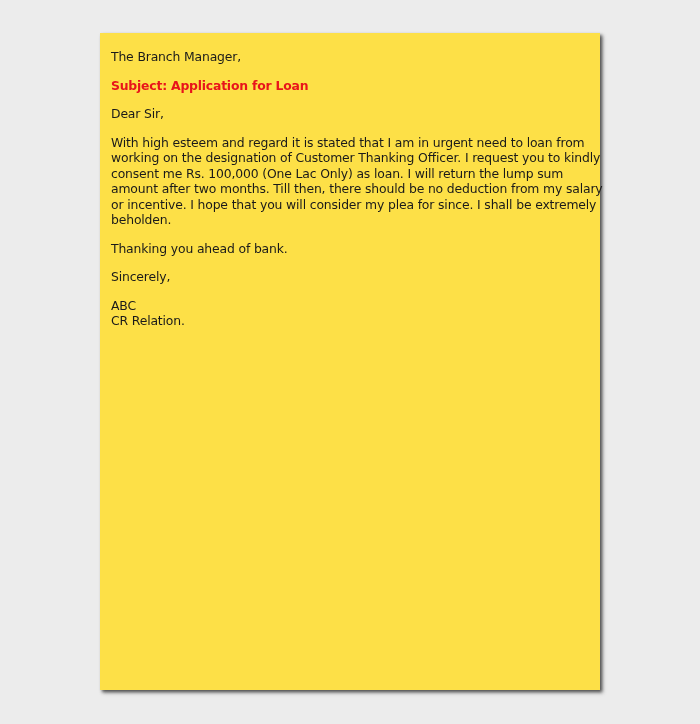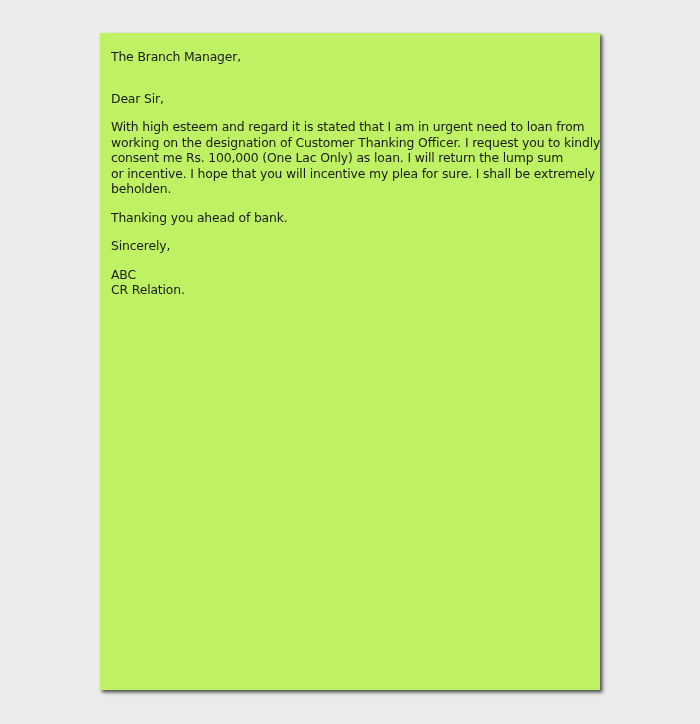--- a/index.html
+++ b/index.html
@@ -13,21 +13,21 @@
       position: relative;
       overflow: hidden;
       font-family: "DejaVu Sans", sans-serif;
     }
     .page {
       position: absolute;
       left: 100px;
       top: 33px;
       width: 500px;
       height: 657px;
-      background: #bef264;
+      background: #fde047;
       box-shadow: 2px 2px 3px rgba(0,0,0,0.55), 3px 3px 4px rgba(0,0,0,0.25);
     }
     .content {
       position: absolute;
       left: 11px;
       top: 16px;
       width: 484px;
       font-size: 12.4px;
       line-height: 15.5px;
       color: #1a1a1a;
@@ -43,28 +43,30 @@
   </style>
 </head>
 <body>
 
 <div class="page">
   <div class="content">
     <div>
       <span class="line">The Branch Manager,</span>
     </div>
     <div class="gap"></div>
+    <span class="line subject">Subject: Application for Loan</span>
     <div class="gap"></div>
     <span class="line">Dear Sir,</span>
     <div class="gap"></div>
     <div>
       <span class="line">With high esteem and regard it is stated that I am in urgent need to loan from</span>
       <span class="line">working on the designation of Customer Thanking Officer. I request you to kindly</span>
       <span class="line">consent me Rs. 100,000 (One Lac Only) as loan. I will return the lump sum</span>
-      <span class="line">or incentive. I hope that you will incentive my plea for sure. I shall be extremely</span>
+      <span class="line">amount after two months. Till then, there should be no deduction from my salary</span>
+      <span class="line">or incentive. I hope that you will consider my plea for since. I shall be extremely</span>
       <span class="line">beholden.</span>
     </div>
     <div class="gap"></div>
     <span class="line">Thanking you ahead of bank.</span>
     <div class="gap"></div>
     <span class="line">Sincerely,</span>
     <div class="gap"></div>
     <div>
       <span class="line">ABC</span>
       <span class="line">CR Relation.</span>

